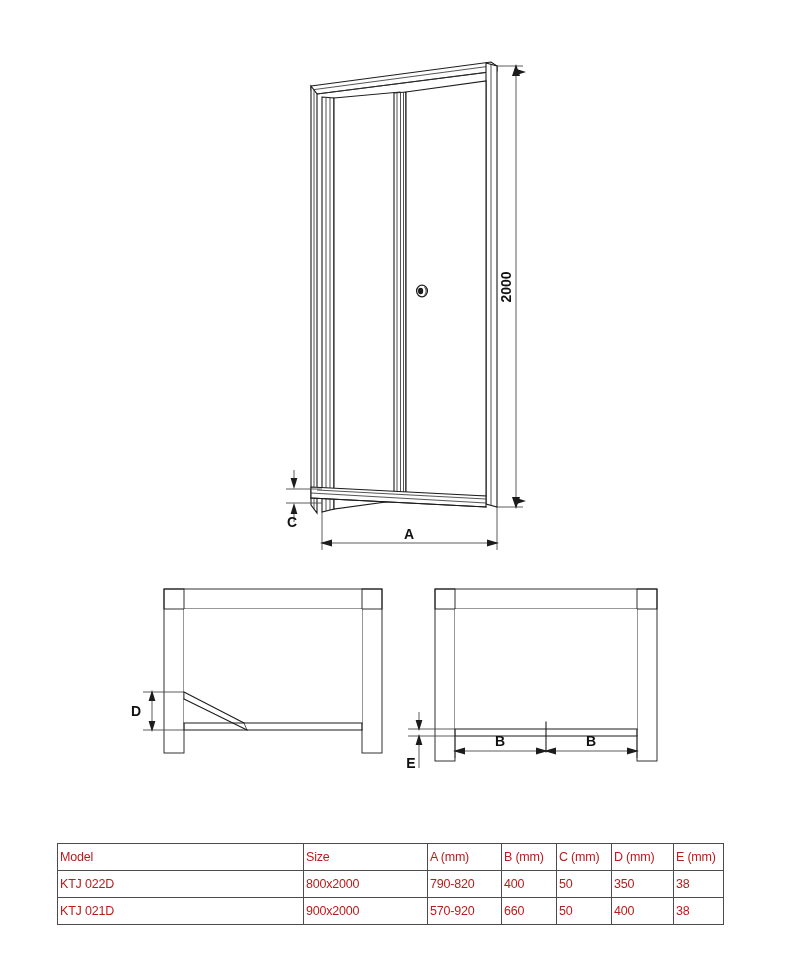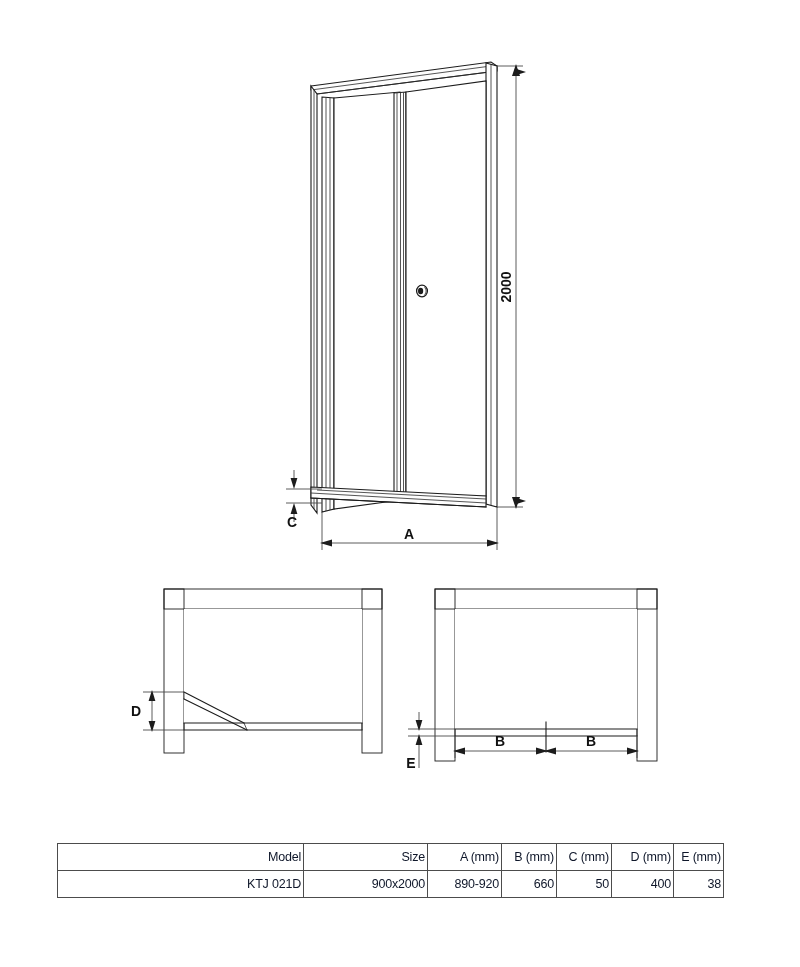--- a/index.html
+++ b/index.html
@@ -73,25 +73,25 @@
   }
   table.spec {
     border-collapse: collapse;
     width: 666px;
     table-layout: fixed;
     background: #ffffff;
   }
   table.spec th,
   table.spec td {
     border: 1.3px solid #4c4c4c;
-    text-align: right;
+    text-align: left;
     vertical-align: middle;
     font-family: "Liberation Sans", sans-serif;
     font-size: 12.5px;
-    color: #0f172a;
+    color: #b91c1c;
     height: 26px;
     padding: 0 2px;
     font-weight: normal;
     letter-spacing: -0.2px;
   }
   table.spec th { font-weight: normal; }
   .col-model { width: 246px; }
   .col-size  { width: 124px; }
   .col-a     { width: 74px; }
   .col-b     { width: 55px; }
@@ -311,23 +311,32 @@
           <th>Size</th>
           <th>A (mm)</th>
           <th>B (mm)</th>
           <th>C (mm)</th>
           <th>D (mm)</th>
           <th>E (mm)</th>
         </tr>
       </thead>
       <tbody>
         <tr>
+          <td>KTJ 022D</td>
+          <td>800x2000</td>
+          <td>790-820</td>
+          <td>400</td>
+          <td>50</td>
+          <td>350</td>
+          <td>38</td>
+        </tr>
+        <tr>
           <td>KTJ 021D</td>
           <td>900x2000</td>
-          <td>890-920</td>
+          <td>570-920</td>
           <td>660</td>
           <td>50</td>
           <td>400</td>
           <td>38</td>
         </tr>
       </tbody>
     </table>
   </div>
 
 </div>

